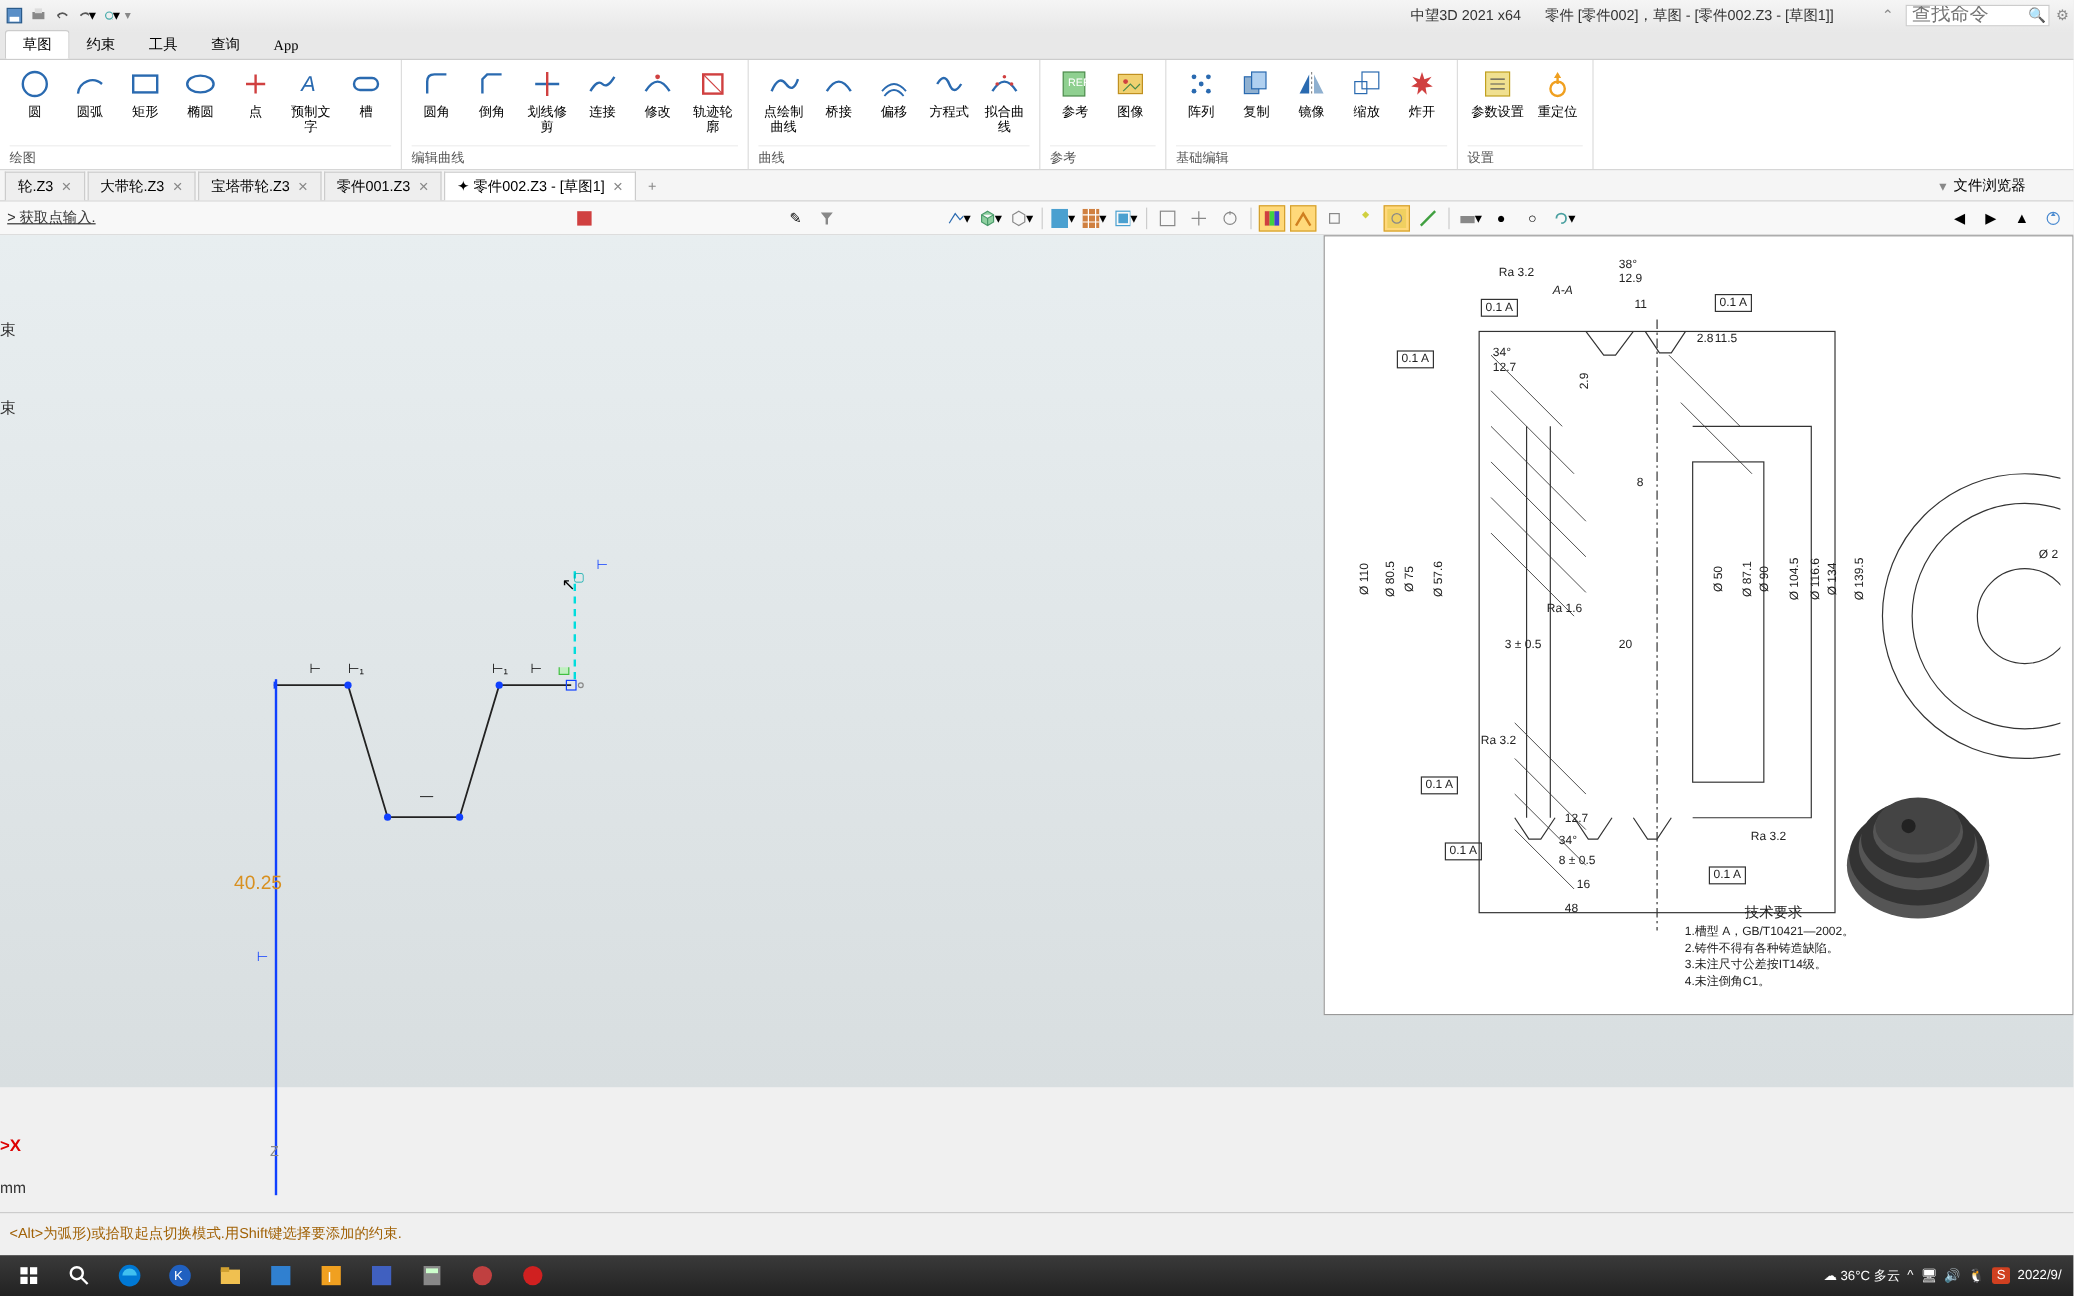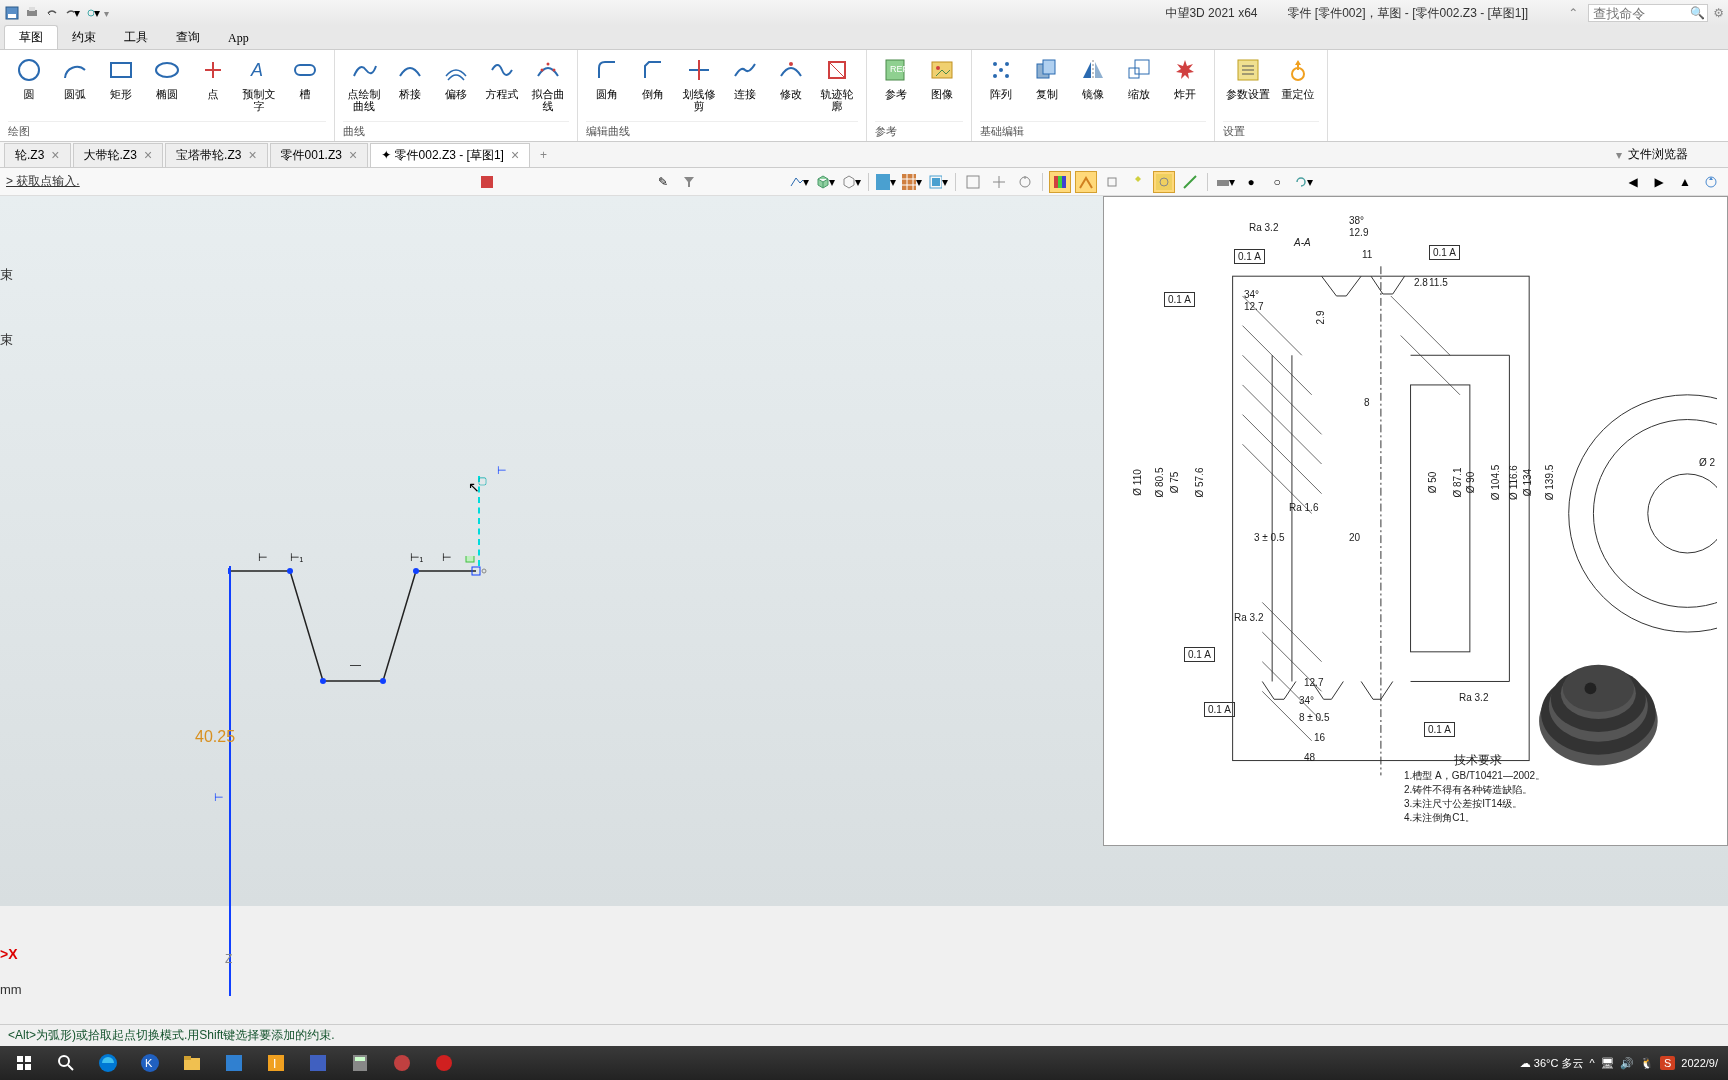--- a/index.html
+++ b/index.html
@@ -4,24 +4,24 @@
 <style>
 * { margin: 0; padding: 0; box-sizing: border-box; font-family: "Microsoft YaHei", sans-serif; }
 body { width: 1728px; height: 1080px; background: #f0f0f0; overflow: hidden; position: relative; }
 
 
 .titlebar { height: 26px; background: linear-gradient(#f5f5f5, #e8e8e8); display: flex; align-items: center; padding: 0 4px; font-size: 12px; }
 .titlebar .qat { display: flex; gap: 4px; align-items: center; }
 .titlebar .qat-icon { width: 16px; height: 16px; display: inline-flex; align-items: center; justify-content: center; }
 .titlebar .menu { display: flex; gap: 8px; margin-left: 20px; }
 .titlebar .menu span { padding: 2px 6px; cursor: default; }
-.titlebar .app-title { margin-left: auto; margin-right: 30px; color: #333; }
+.titlebar .app-title { margin-left: auto; margin-right: 20px; color: #333; }
 .titlebar .doc-title { margin-right: 40px; color: #333; }
 .titlebar .search-box { display: flex; align-items: center; }
-.titlebar .search-box input { width: 120px; height: 18px; border: 1px solid #ccc; font-size: 13px; padding: 0 4px; }
+.titlebar .search-box input { width: 120px; height: 18px; border: 1px solid #ccc; font-size: 16px; padding: 0 4px; }
 .titlebar .gear { margin-left: 4px; }
 
 
 .ribbon-tabs { height: 24px; background: #e8e8e8; display: flex; align-items: flex-end; padding-left: 4px; font-size: 12px; border-bottom: 1px solid #ccc; }
 .ribbon-tabs .tab { padding: 3px 14px; cursor: default; font-family: Liberation Serif, serif; }
 .ribbon-tabs .tab.active { background: #fff; border: 1px solid #ccc; border-bottom: none; border-radius: 3px 3px 0 0; }
 
 
 .ribbon { height: 92px; background: #fff; border-bottom: 1px solid #ccc; display: flex; font-size: 11px; }
 .ribbon-group { display: flex; flex-direction: column; border-right: 1px solid #ddd; padding: 2px 8px 0 8px; }
@@ -57,21 +57,21 @@
 .axis-x-arrow { position: absolute; left: 0; top: 750px; color: #d00; font-size: 14px; font-weight: bold; }
 .axis-z { position: absolute; left: 225px; top: 756px; color: #888; font-size: 12px; }
 .dim-text { position: absolute; left: 195px; top: 532px; color: #d89020; font-size: 16px; }
 .units { position: absolute; left: 0; top: 786px; font-size: 13px; color: #333; }
 .constraint-lbl { position: absolute; left: 0; color: #333; font-size: 13px; }
 .profile { position: absolute; left: 228px; top: 360px; }
 .helper-line { position: absolute; left: 478px; top: 280px; width: 0; height: 90px; border-left: 2px dashed #0dd; }
 .cursor-arrow { position: absolute; left: 468px; top: 283px; font-size: 14px; }
 
 
-.statusbar { position: absolute; bottom: 34px; left: 0; right: 0; height: 22px; background: #f0f0f0; border-top: 1px solid #ccc; display: flex; align-items: center; padding: 0 8px; font-size: 12px; color: #14532d; }
+.statusbar { position: absolute; bottom: 34px; left: 0; right: 0; height: 36px; background: #f0f0f0; border-top: 1px solid #ccc; display: flex; align-items: center; padding: 0 8px; font-size: 12px; color: #a16207; }
 
 
 .taskbar { position: absolute; bottom: 0; left: 0; right: 0; height: 34px; background: linear-gradient(#3a3a3a, #222); display: flex; align-items: center; padding: 0 4px; gap: 2px; }
 .taskbar .tbitem { width: 40px; height: 30px; display: flex; align-items: center; justify-content: center; }
 .taskbar .tray { margin-left: auto; display: flex; align-items: center; gap: 6px; color: #fff; font-size: 11px; padding-right: 6px; }
 
 
 .refimg .eng-drawing { position: absolute; inset: 10px; }
 .eng-text { position: absolute; font-size: 10px; color: #222; }
 
@@ -188,20 +188,76 @@
           <div class="txt">槽</div>
         </div>
     </div>
     <div class="label">绘图</div>
   </div>
   <div class="ribbon-group">
     <div class="tools">
       <div class="rbtn">
           <div class="ico">
             <svg width="28" height="28">
+              <path d="M6 22 L6 12 Q6 6 12 6 L22 6" stroke="#2a6ab0" stroke-width="2" fill="none"></path>
+            </svg>
+          </div>
+          <div class="txt">圆角</div>
+        </div>
+      <div class="rbtn">
+          <div class="ico">
+            <svg width="28" height="28">
+              <path d="M6 22 L6 10 L10 6 L22 6" stroke="#2a6ab0" stroke-width="2" fill="none"></path>
+            </svg>
+          </div>
+          <div class="txt">倒角</div>
+        </div>
+      <div class="rbtn">
+          <div class="ico">
+            <svg width="28" height="28">
+              <line x1="4" y1="14" x2="24" y2="14" stroke="#2a6ab0" stroke-width="2"></line>
+              <line x1="14" y1="4" x2="14" y2="24" stroke="#d04040" stroke-width="2"></line>
+            </svg>
+          </div>
+          <div class="txt">划线修剪</div>
+        </div>
+      <div class="rbtn">
+          <div class="ico">
+            <svg width="28" height="28">
+              <path d="M4 20 Q10 10 14 14 M14 14 Q18 18 24 8" stroke="#2a6ab0" stroke-width="2" fill="none"></path>
+            </svg>
+          </div>
+          <div class="txt">连接</div>
+        </div>
+      <div class="rbtn">
+          <div class="ico">
+            <svg width="28" height="28">
+              <path d="M4 20 Q14 4 24 20" stroke="#2a6ab0" stroke-width="2" fill="none"></path>
+              <circle cx="14" cy="8" r="2" fill="#d04040"></circle>
+            </svg>
+          </div>
+          <div class="txt">修改</div>
+        </div>
+      <div class="rbtn">
+          <div class="ico">
+            <svg width="28" height="28">
+              <rect x="6" y="6" width="16" height="16" stroke="#d04040" stroke-width="2" fill="none"></rect>
+              <line x1="6" y1="6" x2="22" y2="22" stroke="#d04040"></line>
+            </svg>
+          </div>
+          <div class="txt">轨迹轮廓</div>
+        </div>
+    </div>
+    <div class="label">编辑曲线</div>
+  </div>
+  <div class="ribbon-group">
+    <div class="tools">
+      <div class="rbtn">
+          <div class="ico">
+            <svg width="28" height="28">
               <path d="M4 20 Q10 6 16 14 T26 10" stroke="#2a6ab0" stroke-width="2" fill="none"></path>
             </svg>
           </div>
           <div class="txt">点绘制曲线</div>
         </div>
       <div class="rbtn">
           <div class="ico">
             <svg width="28" height="28">
               <path d="M4 20 Q14 4 24 20" stroke="#2a6ab0" stroke-width="2" fill="none"></path>
             </svg>
@@ -230,76 +286,20 @@
               <path d="M4 20 Q14 4 24 20" stroke="#2a6ab0" stroke-width="2" fill="none"></path>
               <circle cx="8" cy="14" r="1.5" fill="#d04040"></circle>
               <circle cx="14" cy="8" r="1.5" fill="#d04040"></circle>
               <circle cx="20" cy="14" r="1.5" fill="#d04040"></circle>
             </svg>
           </div>
           <div class="txt">拟合曲线</div>
         </div>
     </div>
     <div class="label">曲线</div>
-  </div>
-  <div class="ribbon-group">
-    <div class="tools">
-      <div class="rbtn">
-          <div class="ico">
-            <svg width="28" height="28">
-              <path d="M6 22 L6 12 Q6 6 12 6 L22 6" stroke="#2a6ab0" stroke-width="2" fill="none"></path>
-            </svg>
-          </div>
-          <div class="txt">圆角</div>
-        </div>
-      <div class="rbtn">
-          <div class="ico">
-            <svg width="28" height="28">
-              <path d="M6 22 L6 10 L10 6 L22 6" stroke="#2a6ab0" stroke-width="2" fill="none"></path>
-            </svg>
-          </div>
-          <div class="txt">倒角</div>
-        </div>
-      <div class="rbtn">
-          <div class="ico">
-            <svg width="28" height="28">
-              <line x1="4" y1="14" x2="24" y2="14" stroke="#2a6ab0" stroke-width="2"></line>
-              <line x1="14" y1="4" x2="14" y2="24" stroke="#d04040" stroke-width="2"></line>
-            </svg>
-          </div>
-          <div class="txt">划线修剪</div>
-        </div>
-      <div class="rbtn">
-          <div class="ico">
-            <svg width="28" height="28">
-              <path d="M4 20 Q10 10 14 14 M14 14 Q18 18 24 8" stroke="#2a6ab0" stroke-width="2" fill="none"></path>
-            </svg>
-          </div>
-          <div class="txt">连接</div>
-        </div>
-      <div class="rbtn">
-          <div class="ico">
-            <svg width="28" height="28">
-              <path d="M4 20 Q14 4 24 20" stroke="#2a6ab0" stroke-width="2" fill="none"></path>
-              <circle cx="14" cy="8" r="2" fill="#d04040"></circle>
-            </svg>
-          </div>
-          <div class="txt">修改</div>
-        </div>
-      <div class="rbtn">
-          <div class="ico">
-            <svg width="28" height="28">
-              <rect x="6" y="6" width="16" height="16" stroke="#d04040" stroke-width="2" fill="none"></rect>
-              <line x1="6" y1="6" x2="22" y2="22" stroke="#d04040"></line>
-            </svg>
-          </div>
-          <div class="txt">轨迹轮廓</div>
-        </div>
-    </div>
-    <div class="label">编辑曲线</div>
   </div>
   <div class="ribbon-group">
     <div class="tools">
       <div class="rbtn">
           <div class="ico">
             <svg width="28" height="28">
               <rect x="4" y="4" width="18" height="20" fill="#8fd090" stroke="#4a8a4a"></rect>
               <text x="8" y="16" font-size="9" fill="#fff">REF</text>
             </svg>
           </div>

